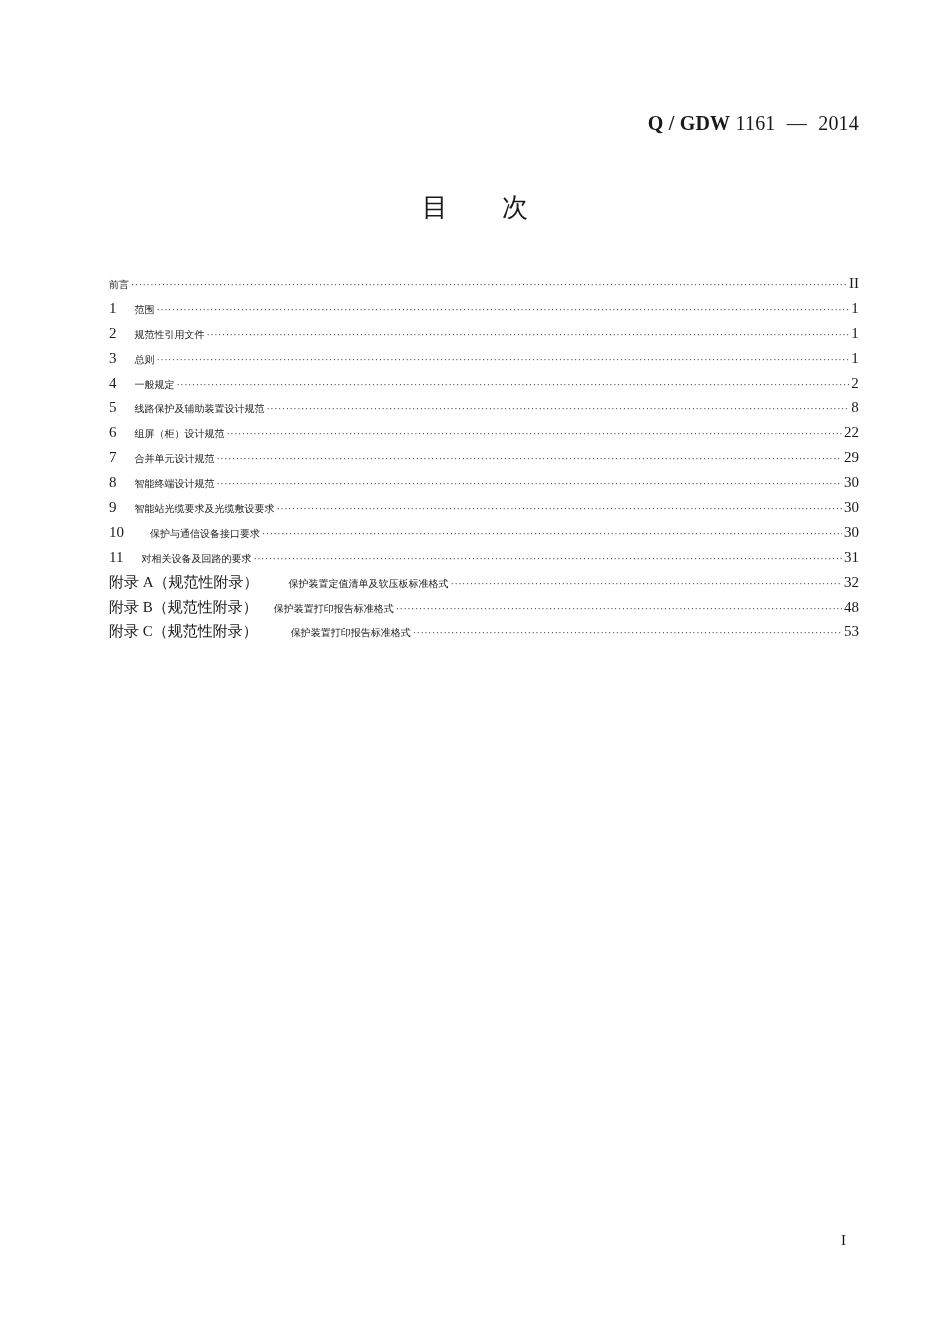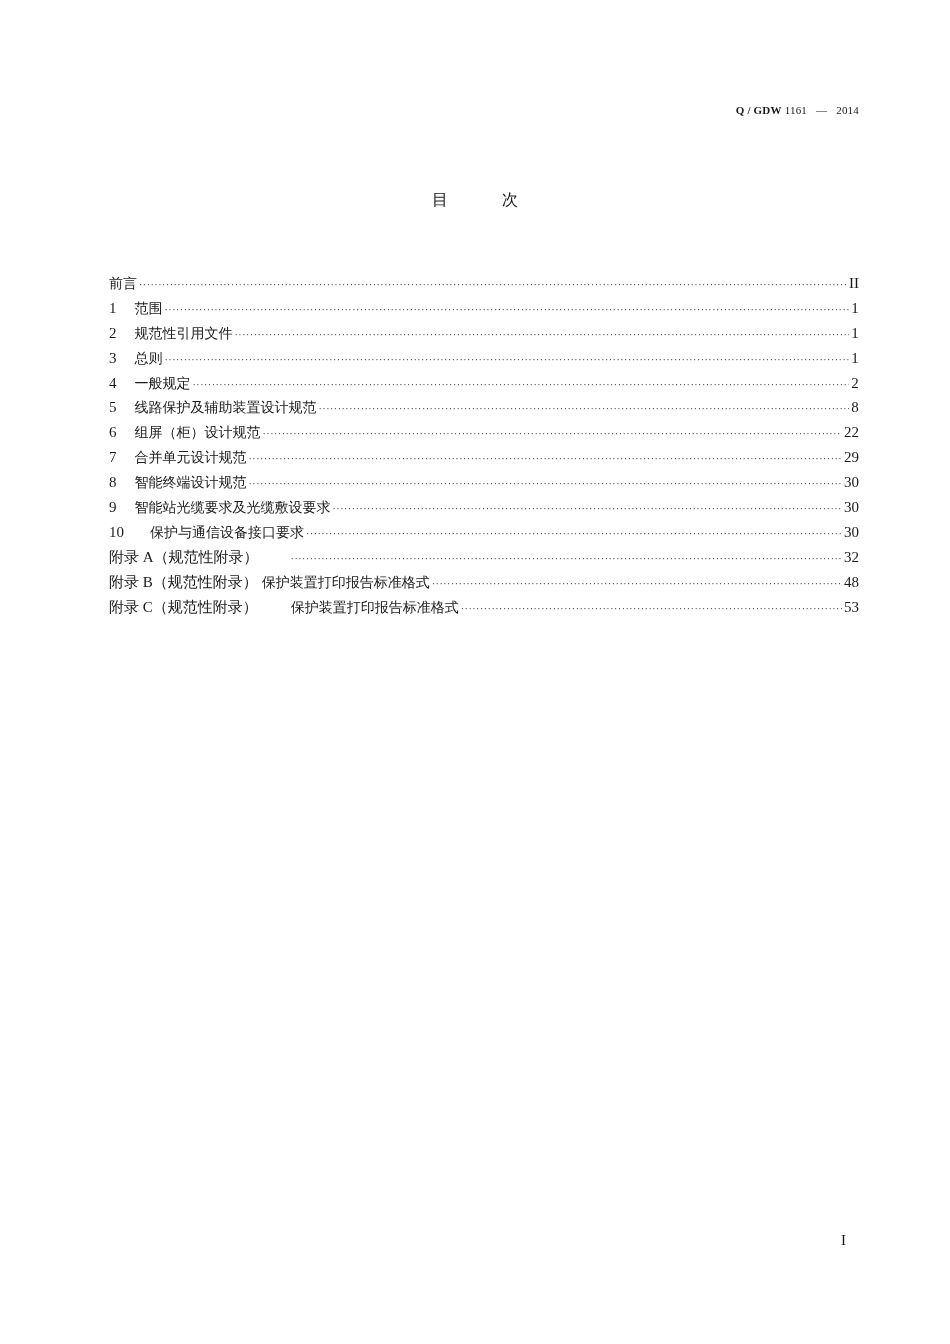--- a/index.html
+++ b/index.html
@@ -1,41 +1,41 @@
 <!DOCTYPE html>
 <html><head>
 <meta charset="utf-8">
 <style>
   html, body { margin: 0; padding: 0; background: #ffffff; }
   body {
     width: 950px; height: 1344px; position: relative; overflow: hidden;
     font-family: "Liberation Serif", "DejaVu Serif", serif; color: #1a1a1a;
   }
   .header {
-    position: absolute; top: 104px; right: 91px;
-    font-size: 11px; letter-spacing: 0.2px; white-space: nowrap; margin-left: 48px;
+    position: absolute; top: 112px; right: 91px;
+    font-size: 20px; letter-spacing: 0.2px; white-space: nowrap; margin-left: 48px;
   }
   .header .code { font-weight: bold; }
   .header .dash { margin: 0 6px; }
   .title {
     position: absolute; top: 190px; left: 0; width: 950px; text-align: center;
-    font-family: "DejaVu Sans", sans-serif; font-size: 16px; letter-spacing: 0;
+    font-family: "DejaVu Sans", sans-serif; font-size: 26px; letter-spacing: 0;
   }
   .title span { display: inline-block; }
   .title .gap { width: 54px; }
   .toc {
     position: absolute; top: 271px; left: 109px; width: 750px;
     font-size: 15px;
   }
   .toc-row {
     display: flex; align-items: baseline; height: 24.9px; line-height: 24.9px;
     white-space: nowrap; overflow: hidden;
   }
   .toc-num { display: inline-block; }
-  .toc-label { font-family: "DejaVu Sans", "Liberation Serif", serif; font-size: 14px; }
+  .toc-label { font-family: "DejaVu Sans", "Liberation Serif", serif; font-size: 10px; }
   .leader {
     flex: 1; overflow: hidden; margin: 0 2px; color: #333;
     font-size: 10px; letter-spacing: 0.5px;
   }
   .leader::before {
     content: "························································································································································································································································";
   }
   .toc-page { text-align: center; min-width: 8px; }
   .footer {
     position: absolute; top: 1232px; left: 841px; font-size: 15px;
@@ -116,26 +116,33 @@
       <span class="leader"></span>
       <span class="toc-page">30</span>
     </div>
     <div class="toc-row">
       <span class="toc-num" style="margin-right: 26px;">10</span>
       <span class="toc-label">保护与通信设备接口要求</span>
       <span class="leader"></span>
       <span class="toc-page">30</span>
     </div>
     <div class="toc-row">
+      <span class="toc-num" style="margin-right: 18px;">11</span>
+      <span class="toc-label">对相关设备及回路的要求</span>
+      <span class="leader"></span>
+      <span class="toc-page">31</span>
+    </div>
+    <div class="toc-row">
       <span class="toc-num" style="margin-right: 30px;">附录 A（规范性附录）</span>
+      <span class="toc-label">保护装置定值清单及软压板标准格式</span>
       <span class="leader"></span>
       <span class="toc-page">32</span>
     </div>
     <div class="toc-row">
-      <span class="toc-num" style="margin-right: 4px;">附录 B（规范性附录）</span>
+      <span class="toc-num" style="margin-right: 16px;">附录 B（规范性附录）</span>
       <span class="toc-label">保护装置打印报告标准格式</span>
       <span class="leader"></span>
       <span class="toc-page">48</span>
     </div>
     <div class="toc-row">
       <span class="toc-num" style="margin-right: 33px;">附录 C（规范性附录）</span>
       <span class="toc-label">保护装置打印报告标准格式</span>
       <span class="leader"></span>
       <span class="toc-page">53</span>
     </div>

